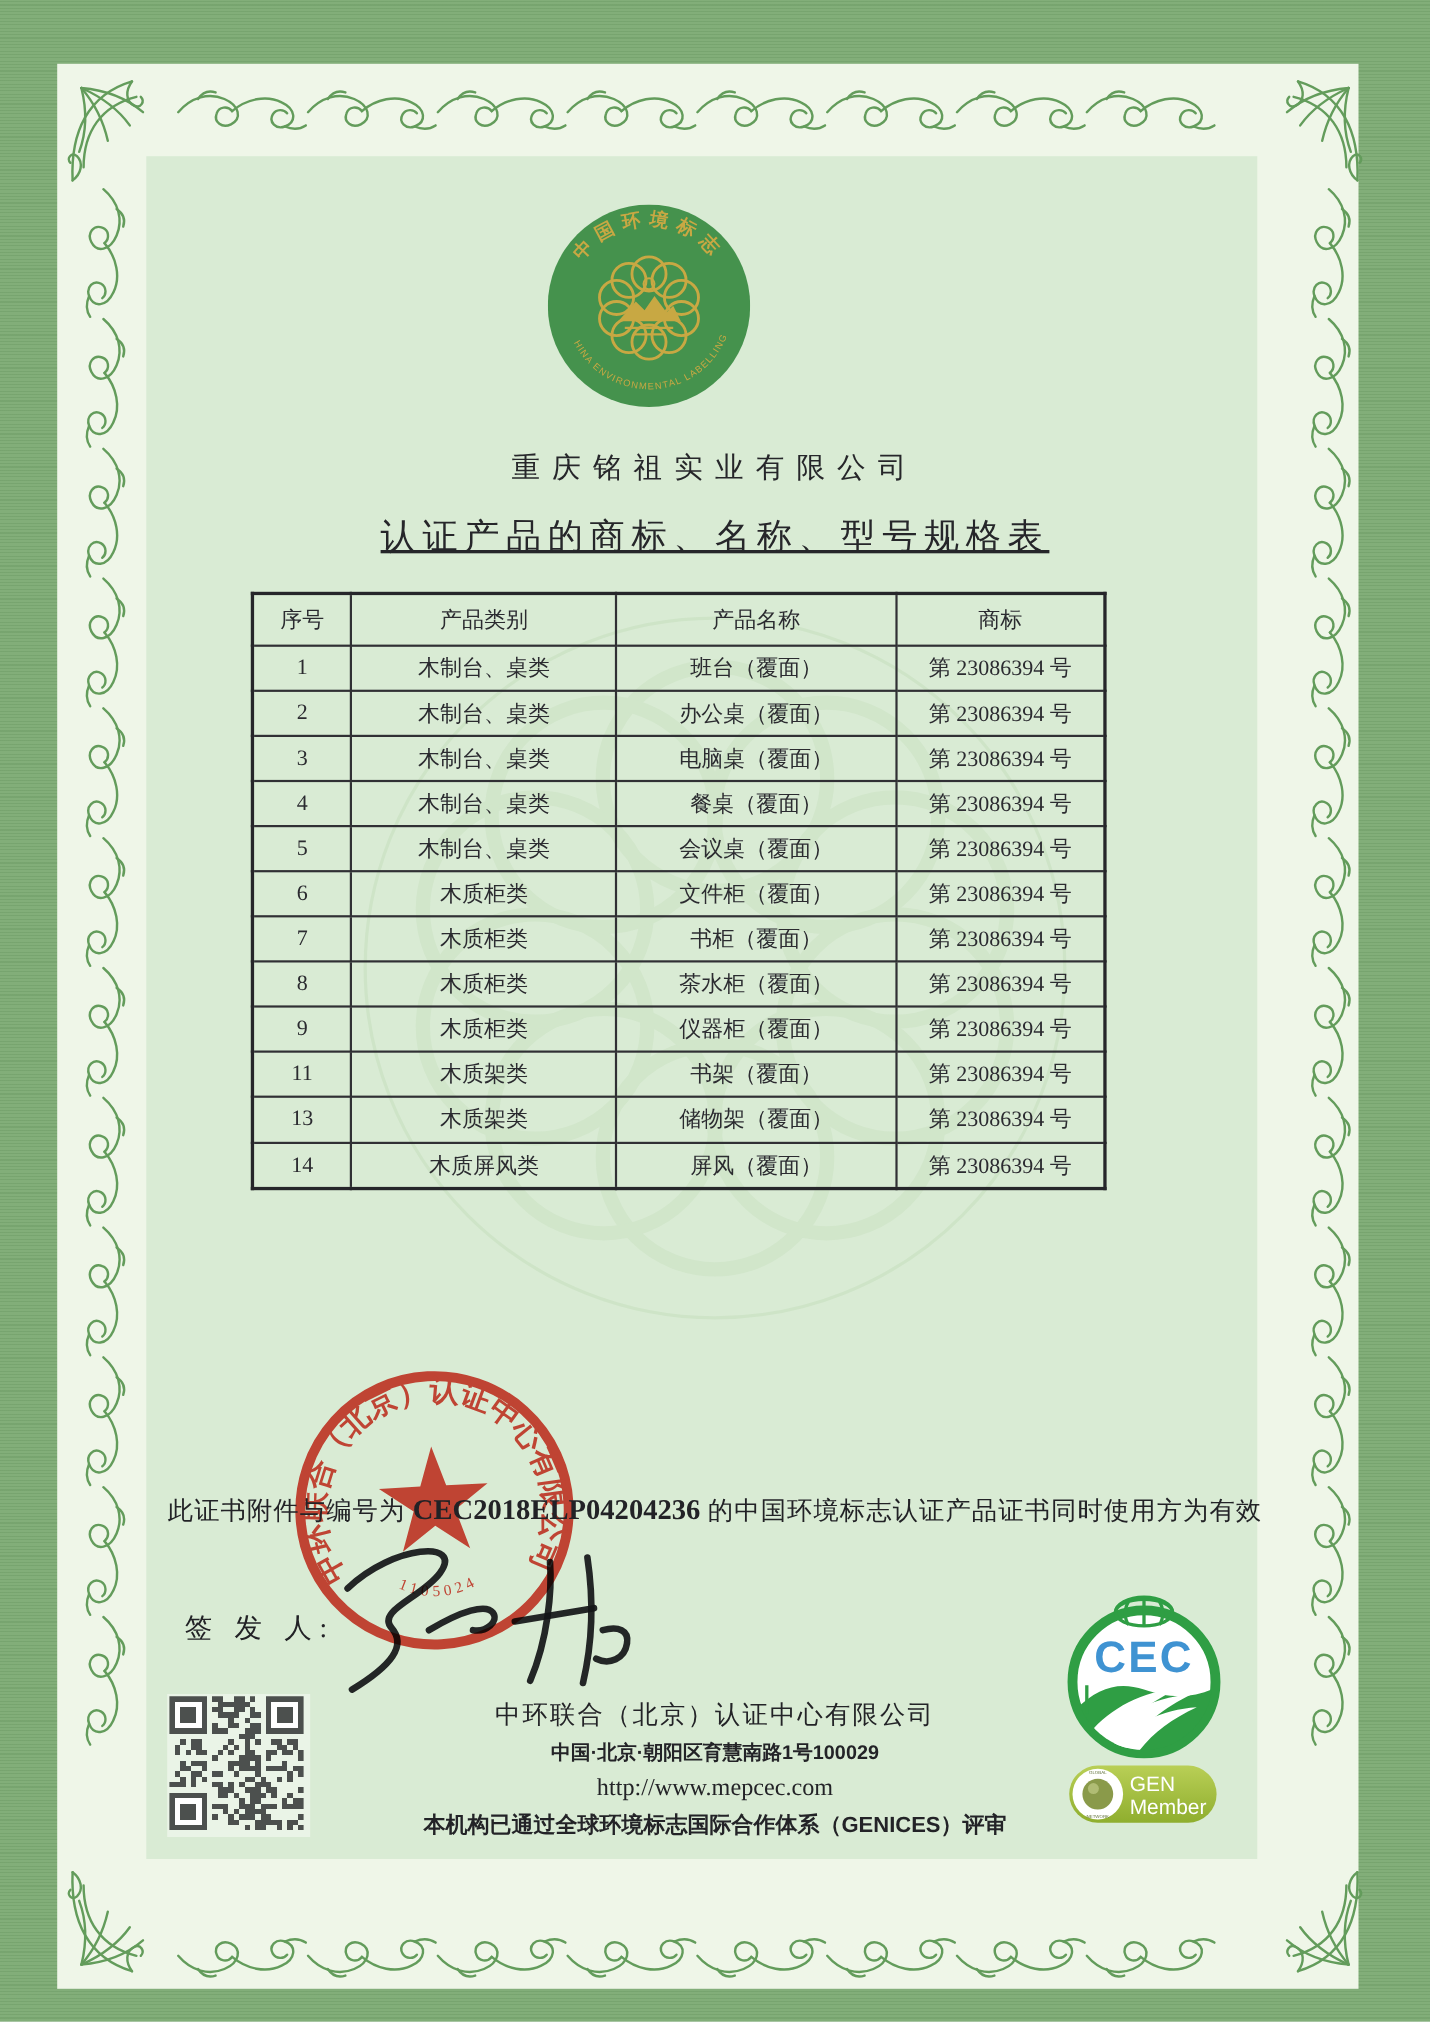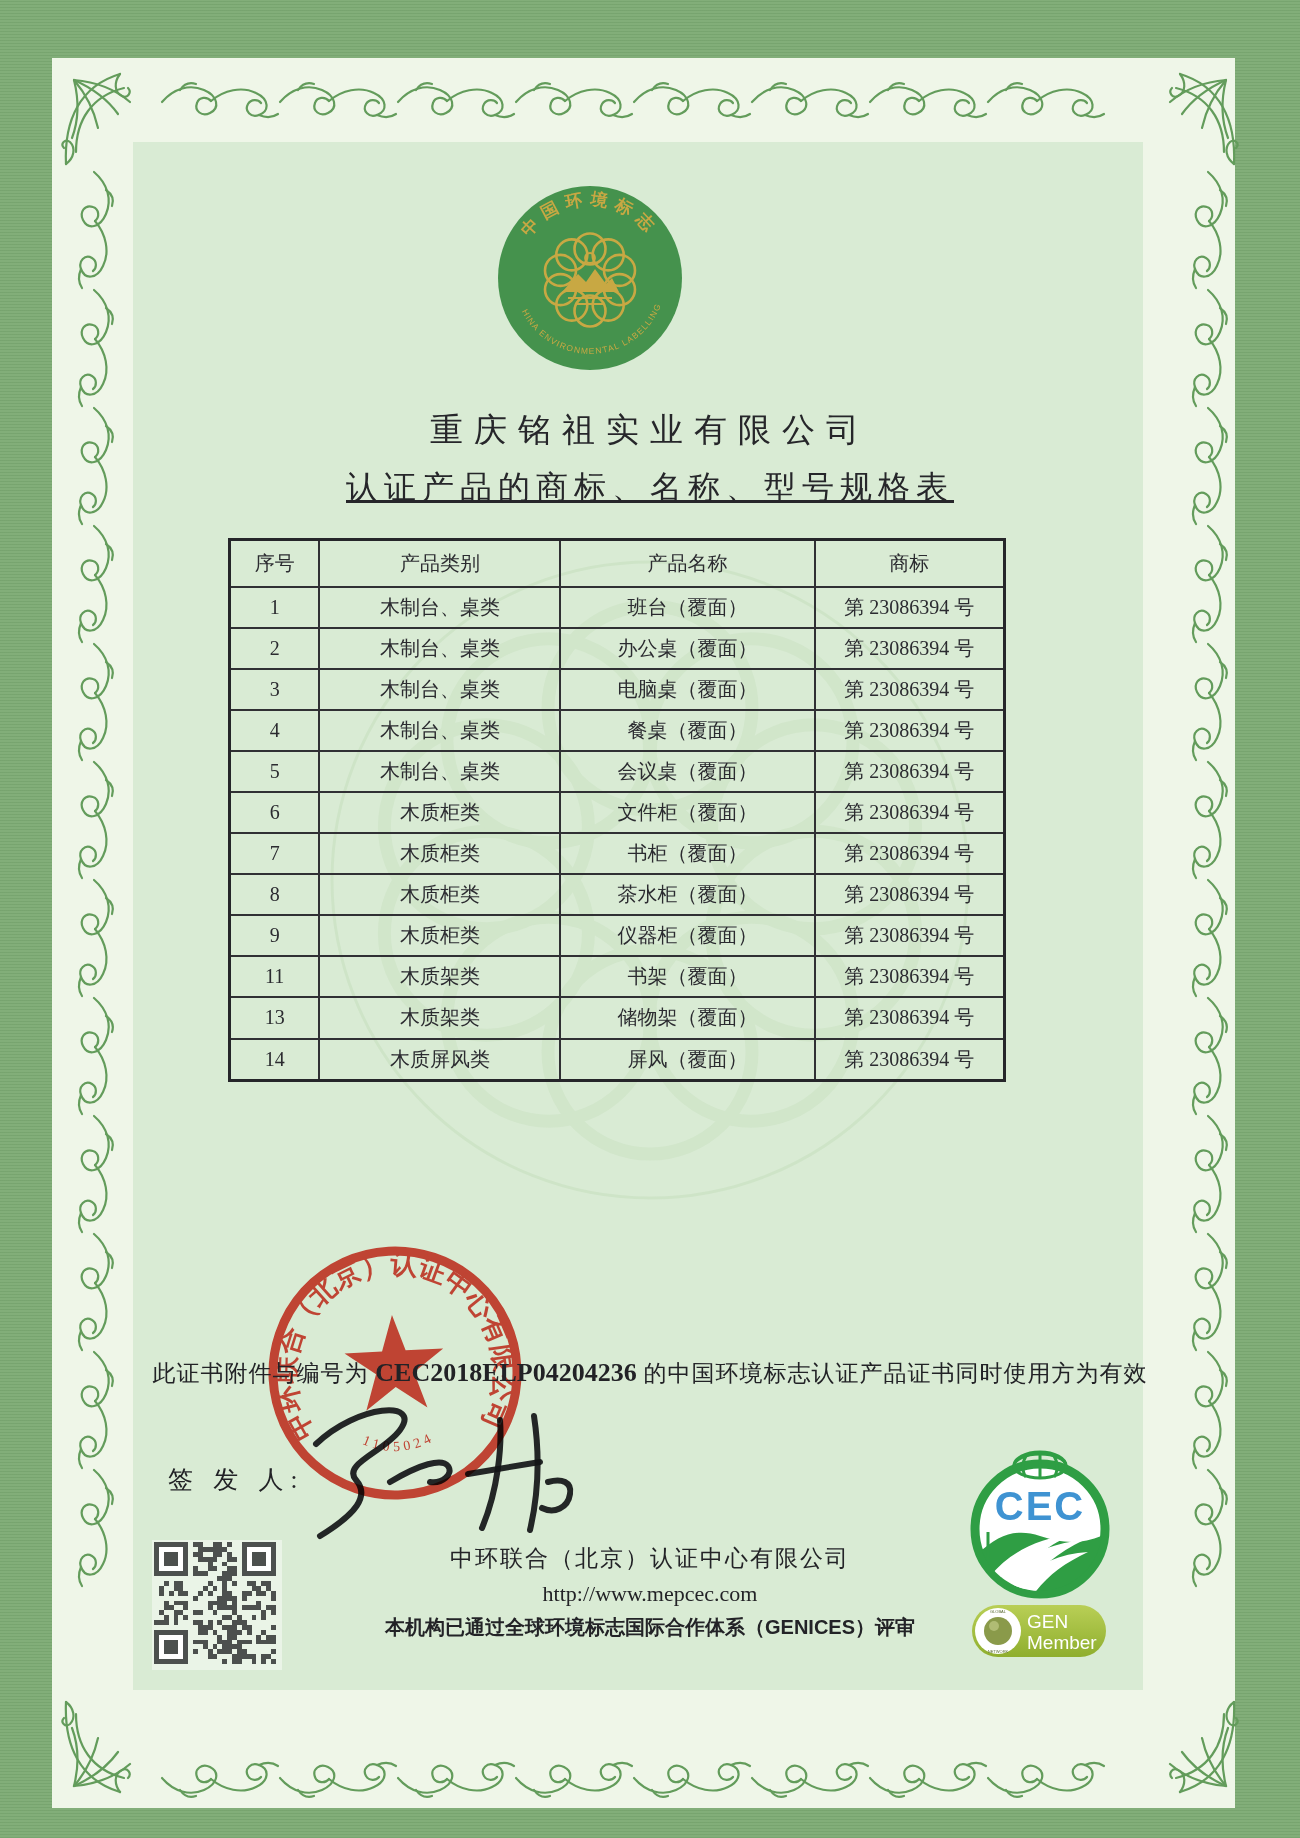--- a/index.html
+++ b/index.html
@@ -8,21 +8,21 @@
         background:var(--outer-green,#7dab74);
         background-image:repeating-linear-gradient(0deg, rgba(30,60,30,.06) 0 1px, rgba(255,255,255,.04) 1px 3px);}
   #paper{position:absolute;left:52px;top:58px;width:1183px;height:1750px;background:var(--paper,#eff6e8);}
   #panel{position:absolute;left:133px;top:142px;width:1010px;height:1548px;background:var(--panel,#d9ebd4);}
   #border-svg{position:absolute;left:0;top:0;pointer-events:none;}
   .vine path{stroke:var(--border-green,#639c5b);stroke-width:2.2;fill:none;stroke-linecap:round;stroke-linejoin:round;}
   
   #emblem{position:absolute;left:498px;top:186px;width:184px;height:184px;}
   
   .title-line{position:absolute;left:0;width:1300px;text-align:center;color:#26262a;}
-  #company-title{top:408px;font-size:33px;letter-spacing:11px;}
+  #company-title{top:408px;font-size:26px;letter-spacing:11px;}
   #subtitle{top:466px;font-size:32px;letter-spacing:6px;text-decoration:underline;}
   
   #table-wrap{position:absolute;left:228px;top:538px;width:778px;height:544px;}
   #products-table{border-collapse:collapse;width:100%;height:100%;table-layout:fixed;border:3px solid #26262a;}
   #products-table th,#products-table td{border:2px solid #303034;font-weight:normal;font-size:20px;
       color:#2b2b30;text-align:center;vertical-align:middle;padding:0;background:transparent;}
   #products-table thead tr{height:47px;}
   
   #watermark{position:absolute;left:320px;top:550px;opacity:.55;}
   
@@ -497,20 +497,21 @@
         <rect x="19" y="1" width="5" height="5" fill="#ffffff"></rect>
         <rect x="20" y="2" width="3" height="3" fill="#4c504e"></rect>
         <rect x="0" y="18" width="7" height="7" fill="#4c504e"></rect>
         <rect x="1" y="19" width="5" height="5" fill="#ffffff"></rect>
         <rect x="2" y="20" width="3" height="3" fill="#4c504e"></rect>
       </svg>
   </div>
 
   <div id="footer">
     <p class="org">中环联合（北京）认证中心有限公司</p>
+    <p class="addr">中国·北京·朝阳区育慧南路1号100029</p>
     <p class="url">http://www.mepcec.com</p>
     <p class="note">本机构已通过全球环境标志国际合作体系（GENICES）评审</p>
   </div>
 
   <svg id="cec-logo" width="148" height="152" viewBox="0 0 148 152">
     <defs>
         <clipPath id="cecClip">
           <circle cx="74" cy="81" r="62"></circle>
         </clipPath>
       </defs>

